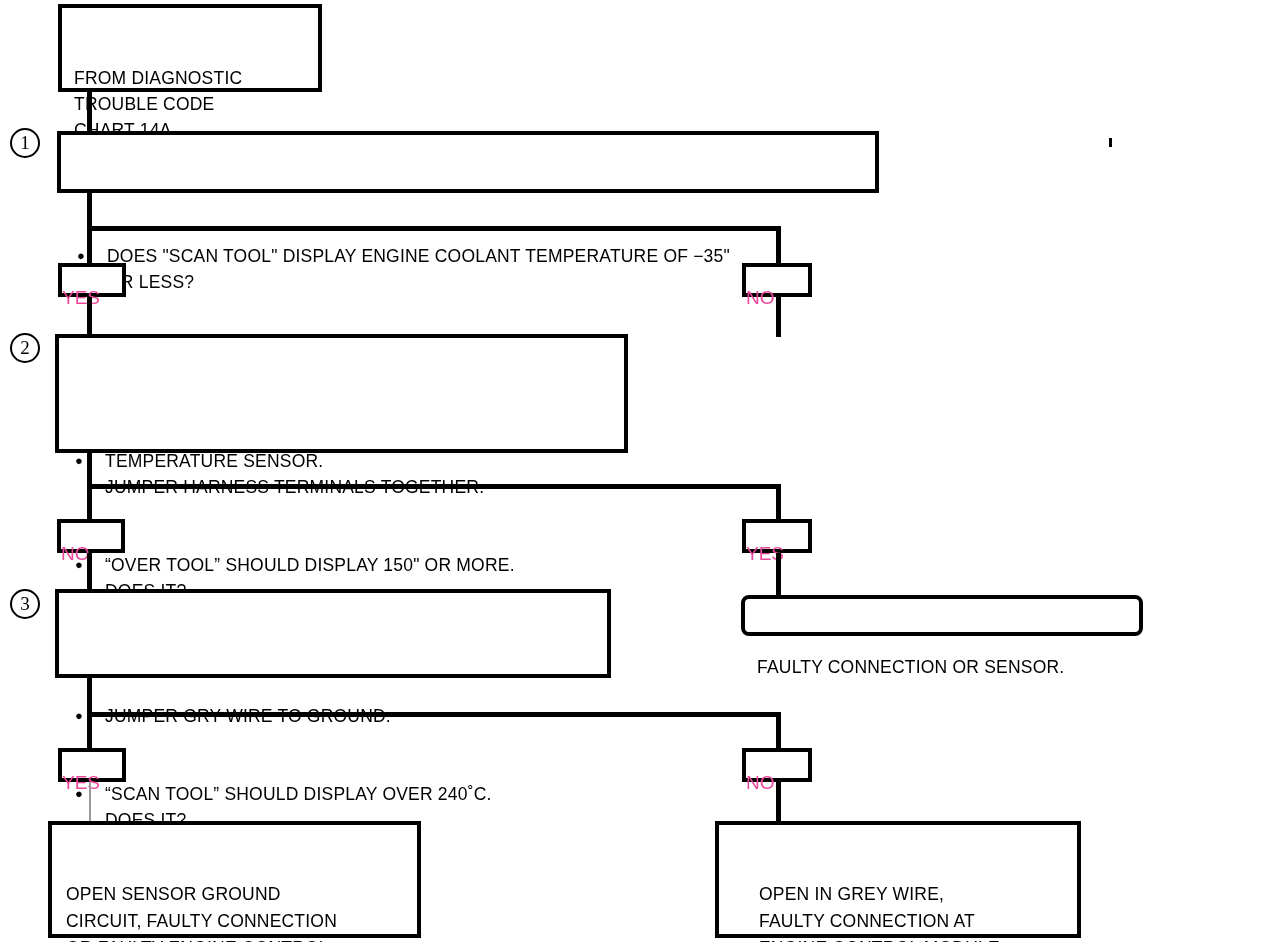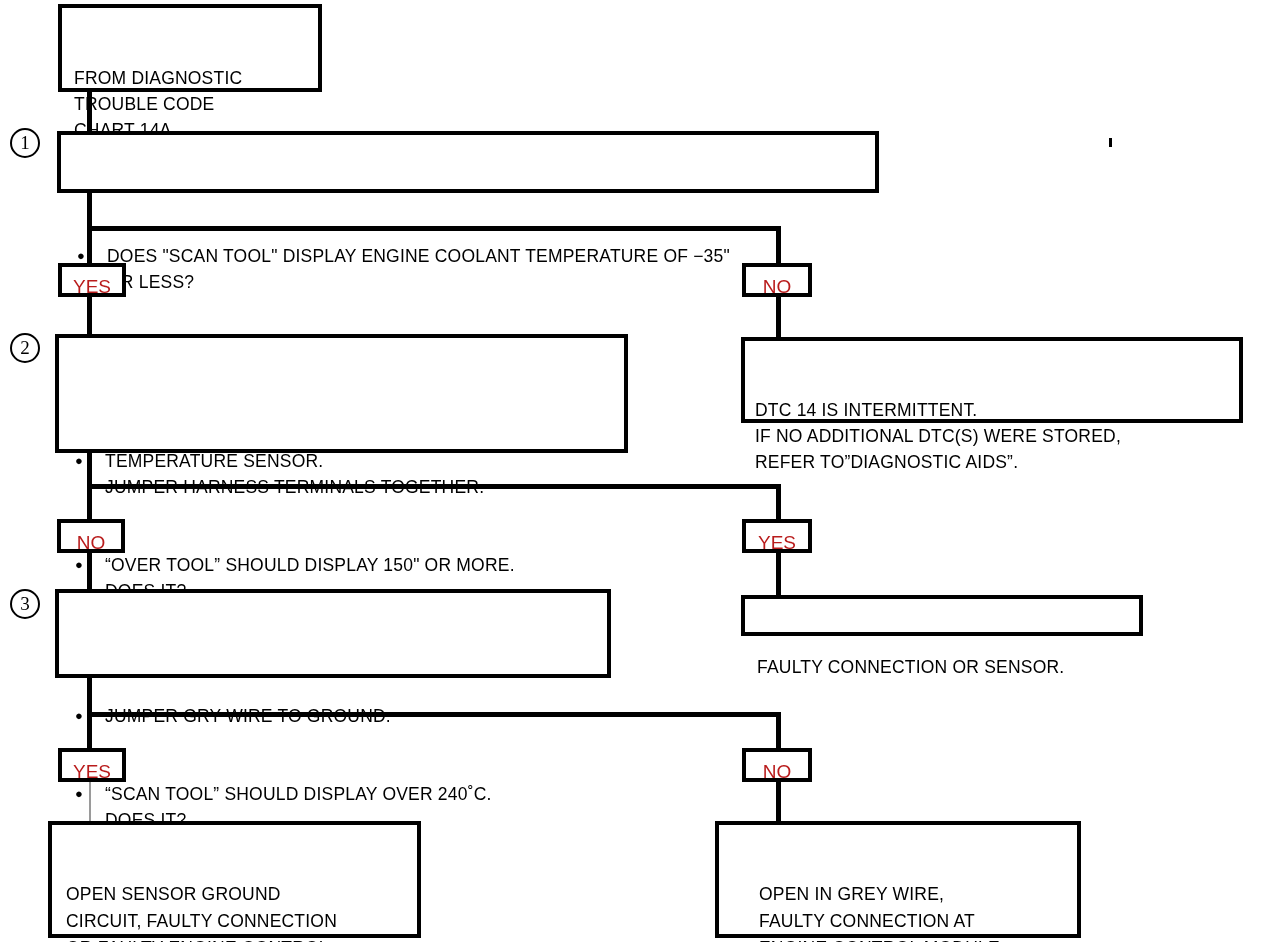--- a/index.html
+++ b/index.html
@@ -51,24 +51,24 @@
 
   
   .tab {
     position: absolute;
     box-sizing: border-box;
     border: 4px solid #000;
     background: #fff;
     font-family: "Liberation Sans", sans-serif;
     font-size: 19px;
     line-height: 28px;
-    text-align: center;
-    color: #b91c1c;
+    text-align: left;
+    color: #ec4899;
     height: 34px;
-    padding-top: 6px;
+    padding-top: 17px;
   }
 
   
   .step-num {
     position: absolute;
     width: 30px;
     height: 30px;
     border: 2.5px solid #000;
     border-radius: 50%;
     box-sizing: border-box;
@@ -132,25 +132,20 @@
 JUMPER HARNESS TERMINALS TOGETHER.</span>
       </div>
       <div class="bullet-row">
         <span class="bullet" style="font-size:13px;">●</span>
         <span class="bullet-text">“OVER TOOL” SHOULD DISPLAY 150ʺ OR MORE.
 DOES IT?</span>
       </div>
     </div>
   </div>
 
-  <div class="box" style="left:741px; top:337px; width:502px; height:86px;">
-    <div class="box-inner" style="white-space:pre-line; padding:4px 8px 4px 10px;">DTC  14 IS INTERMITTENT.
-IF NO ADDITIONAL DTC(S) WERE STORED,
-REFER TO”DIAGNOSTIC AIDS”.</div>
-  </div>
 
   <div class="line-v" style="left:87px; top:453px; width:5px; height:67px;"></div>
   <div class="line-h" style="left:87px; top:484px; width:694px; height:5px;"></div>
   <div class="line-v" style="left:776px; top:484px; width:5px; height:37px;"></div>
 
   <div class="tab" style="left:57px; top:519px; width:68px;">NO</div>
   <div class="tab" style="left:742px; top:519px; width:70px;">YES</div>
 
   <div class="line-v" style="left:87px; top:553px; width:5px; height:37px;"></div>
   <div class="line-v" style="left:776px; top:553px; width:5px; height:42px;"></div>
@@ -164,21 +159,21 @@
         <span class="bullet-text">JUMPER GRY WIRE TO GROUND.</span>
       </div>
       <div class="bullet-row">
         <span class="bullet" style="font-size:13px;">●</span>
         <span class="bullet-text">“SCAN TOOL” SHOULD DISPLAY OVER 240˚C.
 DOES IT?</span>
       </div>
     </div>
   </div>
 
-  <div class="box" style="left:741px; top:595px; width:402px; height:41px;">
+  <div class="box" style="left:741px; top:595px; width:402px; height:41px;border-radius:8px;">
     <div class="box-inner" style="padding:3px 8px 3px 12px;">FAULTY CONNECTION OR SENSOR.</div>
   </div>
 
   <div class="line-v" style="left:87px; top:678px; width:5px; height:70px;"></div>
   <div class="line-h" style="left:87px; top:712px; width:694px; height:5px;"></div>
   <div class="line-v" style="left:776px; top:712px; width:5px; height:37px;"></div>
 
   <div class="tab" style="left:58px; top:748px; width:68px;">YES</div>
   <div class="tab" style="left:742px; top:748px; width:70px;">NO</div>
 

